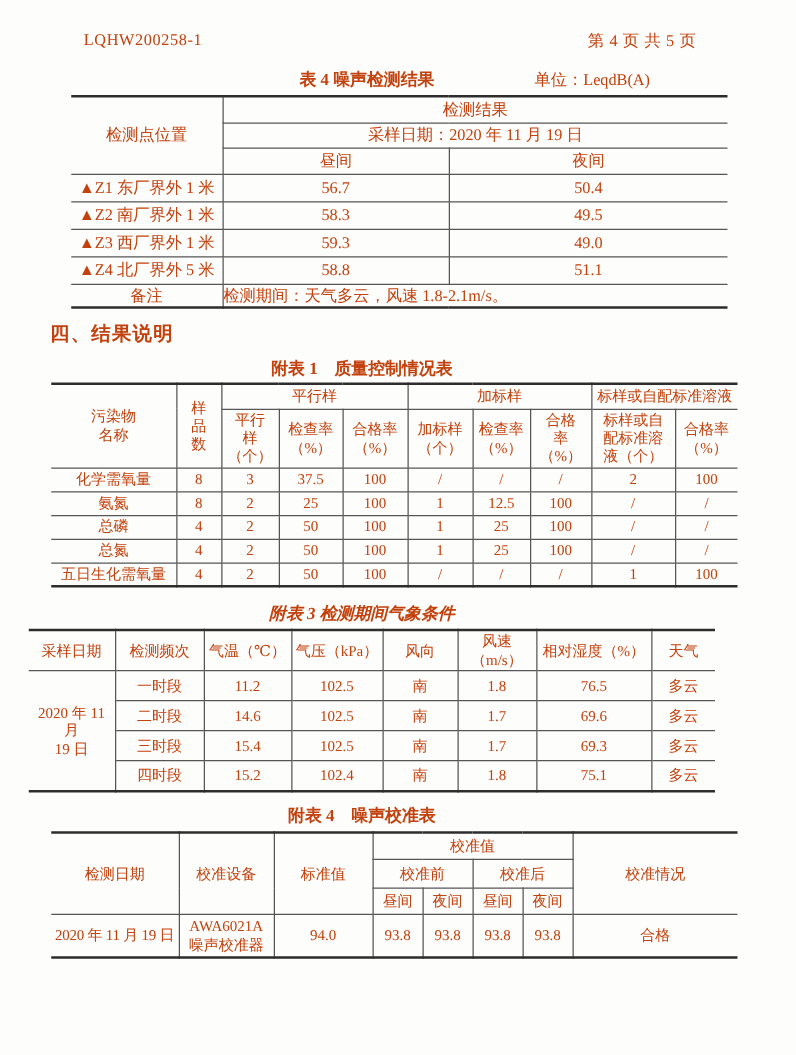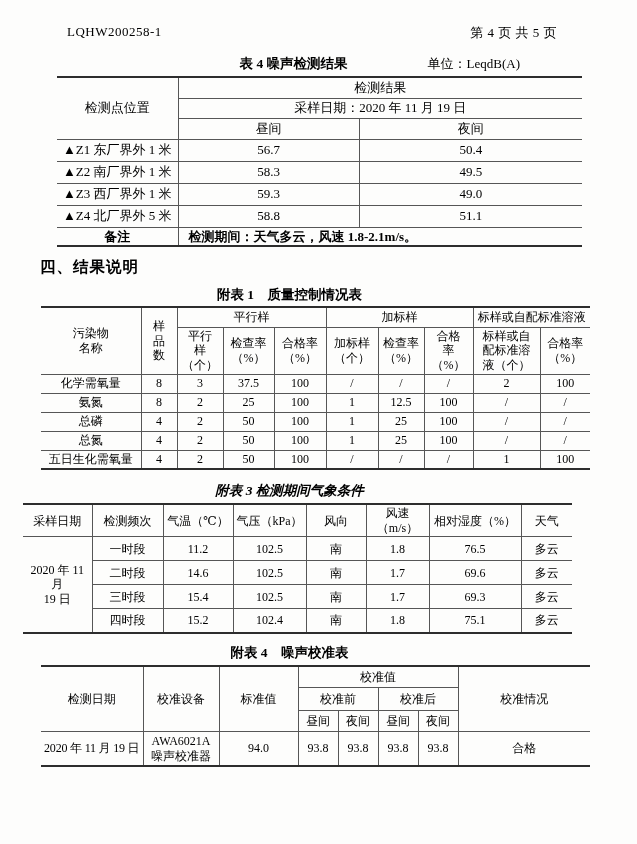--- a/index.html
+++ b/index.html
@@ -3,21 +3,21 @@
 <meta charset="utf-8">
 <style>
   html,body { margin:0; padding:0; background:#ffffff; }
   .page {
     position:relative;
     width:637px; height:844px;
     margin:0 auto;
     background:#fdfdfc;
     overflow:hidden;
     font-family:"Liberation Serif","DejaVu Serif",serif;
-    color:#000000;
+    color:#c2410c;
     -webkit-font-smoothing:antialiased;
   }
   .doc-head {
     display:flex; justify-content:space-between;
     padding:24px 80px 0 67px;
     font-size:13px; letter-spacing:.5px;
   }
   .report-title {
     margin-top:10px;
     text-align:center;
@@ -49,22 +49,22 @@
     text-align:center; vertical-align:middle;
     padding:1px 3px; line-height:1.22;
     overflow:hidden;
   }
   .pre { white-space:pre-line; }
 
   
   .t4 { width:525px; margin:3px 0 0 57px; font-size:13px; }
   .t4 tr { height:22px; }
   .t4 tr.hr1 { height:21px; } .t4 tr.hr2 { height:20px; } .t4 tr.hr3 { height:21px; }
-  .t4 tr.remark-row { height:16px;font-weight:bold; }
-  .t4 td.left { text-align:left; padding-left:10px; }
+  .t4 tr.remark-row { height:16px; }
+  .t4 td.left { text-align:left; padding-left:0; }
 
   
   .a1 { width:549px; margin:2px 0 0 41px; font-size:12px; }
   .a1 tr { height:19px; }
   .a1 tr.ghdr { height:20px; }
   .a1 tr.subhdr { height:42px; }
   .a1 td { padding:1px 2px; }
 
   
   .a3 { width:549px; margin:3px 0 0 23px; font-size:12px; }

